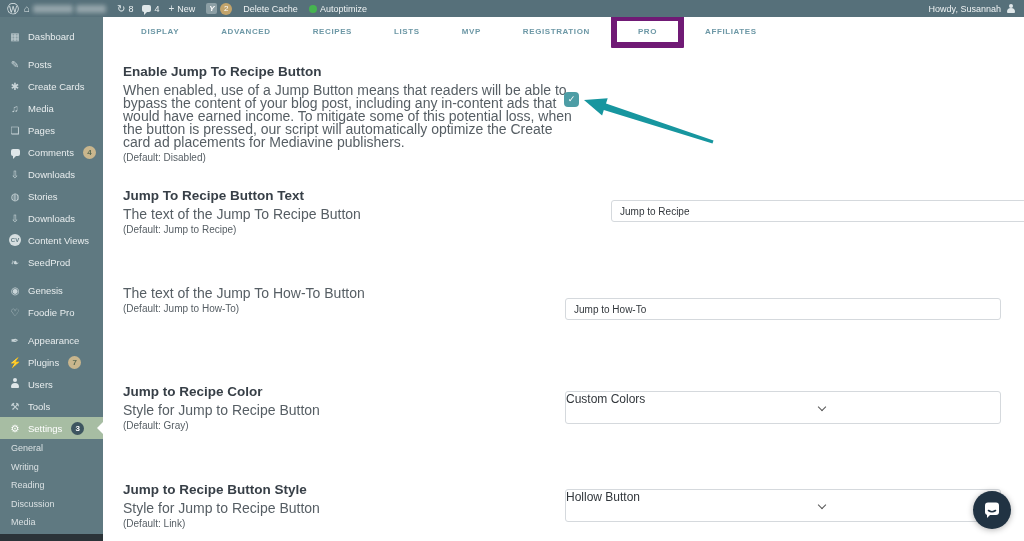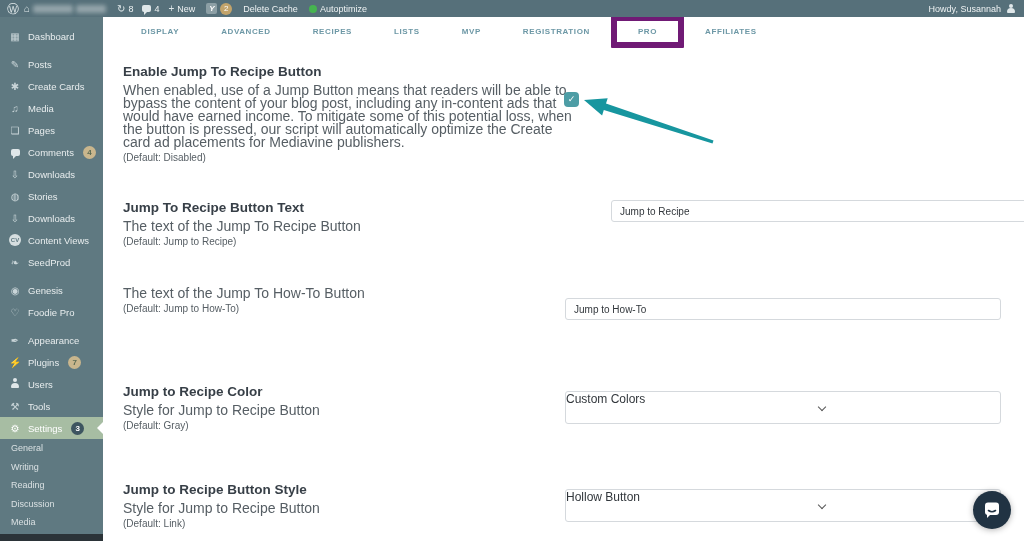--- a/index.html
+++ b/index.html
@@ -240,21 +240,21 @@
     <div class="sec-title">Enable Jump To Recipe Button</div>
     <div class="sec-desc">When enabled, use of a Jump Button means that readers will be able to bypass the content of your blog post, including any in-content ads that would have earned income. To mitigate some of this potential loss, when the button is pressed, our script will automatically optimize the Create card ad placements for Mediavine publishers.</div>
     <div class="sec-default">(Default: Disabled)</div>
   </div>
   <div class="checkbox"></div>
 
   <svg id="arrow-svg" viewBox="0 0 921 524">
     <polygon fill="#17969f" points="481,83 504.7,81.2 503,86.5 610.5,123.6 609.5,126.4 500.8,93.1 499.1,98.4"></polygon>
   </svg>
 
-  <div class="section" style="top:183px">
+  <div class="section" style="top:171px">
     <div class="sec-title">Jump To Recipe Button Text</div>
     <div class="sec-desc">The text of the Jump To Recipe Button</div>
     <div class="sec-default">(Default: Jump to Recipe)</div>
   </div>
   <input class="txt" style="top: 183px; margin-left: 46px;" value="Jump to Recipe">
 
   <div class="section" style="top:270px">
     <div class="sec-desc">The text of the Jump To How-To Button</div>
     <div class="sec-default">(Default: Jump to How-To)</div>
   </div>

